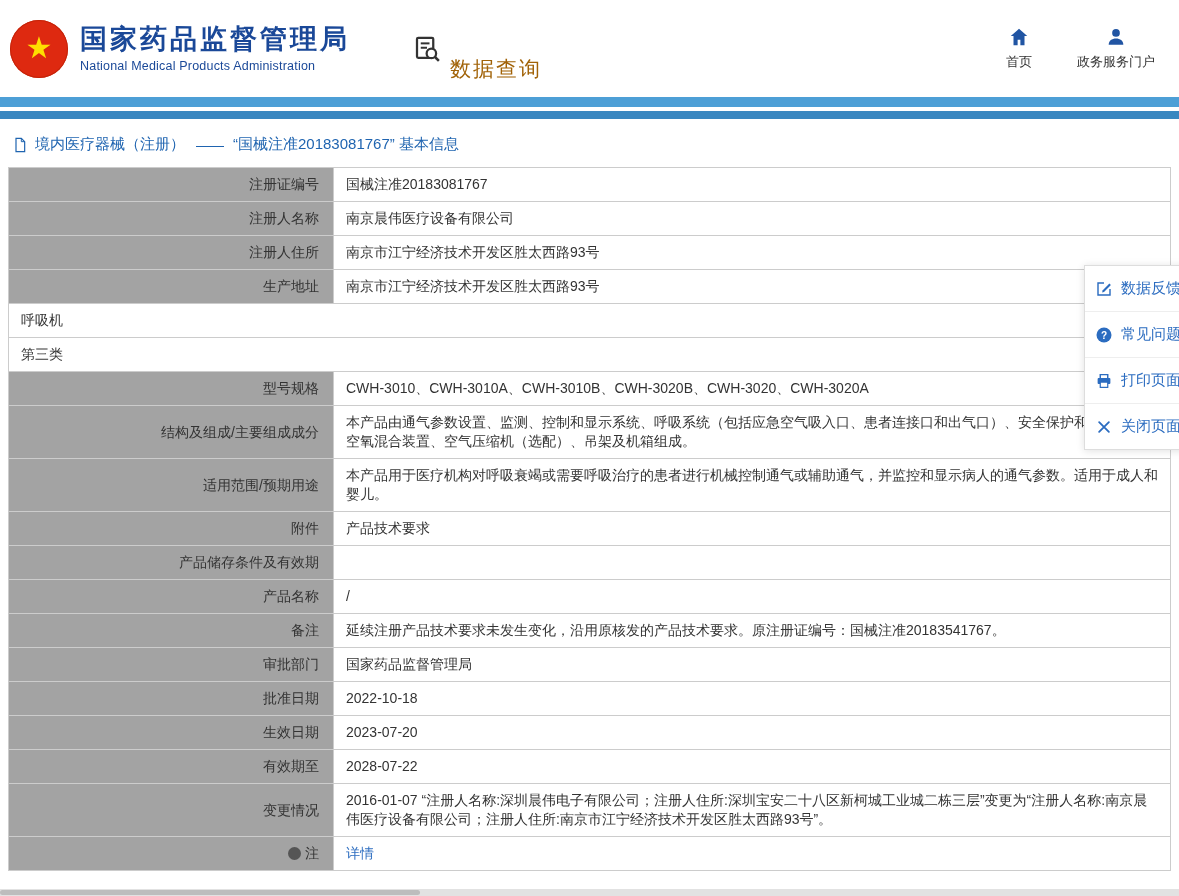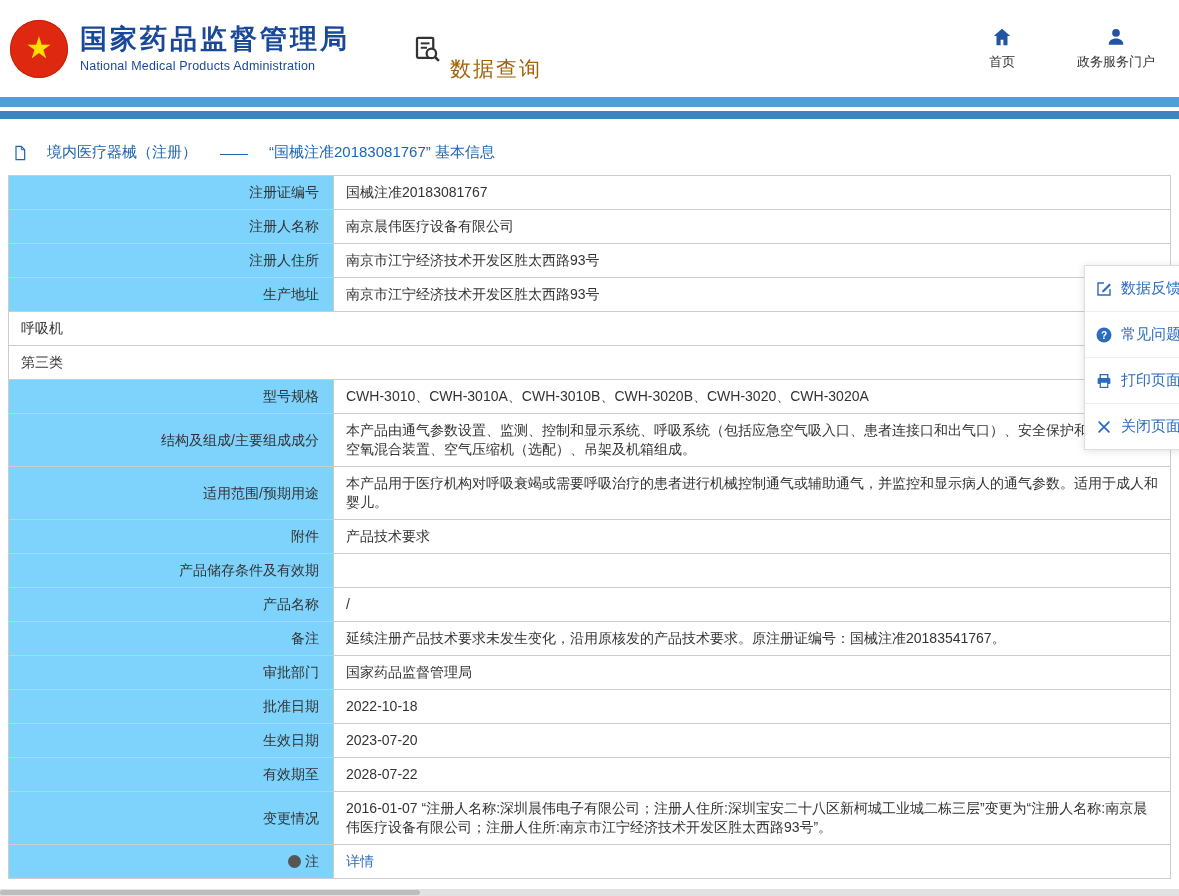--- a/index.html
+++ b/index.html
@@ -16,38 +16,38 @@
     display:flex; align-items:center; justify-content:center; flex:0 0 auto;
     box-shadow:0 0 0 1px #c42308 inset;
   }
   .logo .star { color:#ffde00; font-size:30px; line-height:1; transform:translateY(-1px); }
   .org { margin-left:12px; }
   .org-cn { font-size:27px; font-weight:bold; color:#1a4898; letter-spacing:3px; line-height:1.15; }
   .org-en { font-size:12.5px; color:#1a4898; margin-top:3px; letter-spacing:.2px; }
   .query { display:flex; align-items:center; margin-left:62px; cursor:pointer; }
   .query svg { width:30px; height:30px; color:#333; }
   .query-label { font-size:21px; color:#a16207; font-weight:400; margin-left:8px; letter-spacing:2px;margin-top:40px; }
-  .nav { margin-left:auto; display:flex; gap:62px; align-items:flex-start; }
+  .nav { margin-left:auto; display:flex; gap:45px; align-items:flex-start; }
   .nav-item { display:flex; flex-direction:column; align-items:center; gap:5px; cursor:pointer; }
   .nav-item svg { width:22px; height:22px; color:#2155a3; }
   .nav-label { font-size:13px; color:#333; white-space:nowrap; }
   
   .bar1 { height:10px; background:#4d9fd6; }
   .bar-gap { height:4px; background:#fff; }
   .bar2 { height:8px; background:#3a87c0; }
   
-  .breadcrumb { padding:16px 12px 13px; display:flex; align-items:center; gap:19px; font-size:15px; color:#1f64b0;margin-top:8px; }
+  .breadcrumb { padding:16px 12px 13px; display:flex; align-items:center; gap:7px; font-size:15px; color:#1f64b0; }
   .breadcrumb svg { width:16px; height:16px; color:#1f64b0; }
   .crumb-section { color:#1f64b0; cursor:pointer; }
   .crumb-sep { color:#1f64b0; letter-spacing:-2px; margin:0 4px; }
   
   .info-table { margin:0 8px; border:1px solid #ccc; border-bottom:none; }
   .row { display:flex; border-bottom:1px solid #ccc; }
   .row .label {
-    width:325px; flex:0 0 325px; background:#7dd3fc; border-right:1px solid #ccc;
+    width:325px; flex:0 0 325px; background:#a3a3a3; border-right:1px solid #ccc;
     display:flex; align-items:center; justify-content:flex-end; text-align:right;
     padding:7px 14px 7px 8px; font-size:14px; color:#333; line-height:19px;
   }
   .row .value {
     flex:1; display:flex; align-items:center; padding:7px 12px; font-size:14px;
     color:#333; line-height:19px; min-height:33px;
   }
   .row .value a { color:#2f6fc1; text-decoration:none; }
   .note-ic {
     width:13px; height:13px; border-radius:50%; background:#555; display:inline-block;

